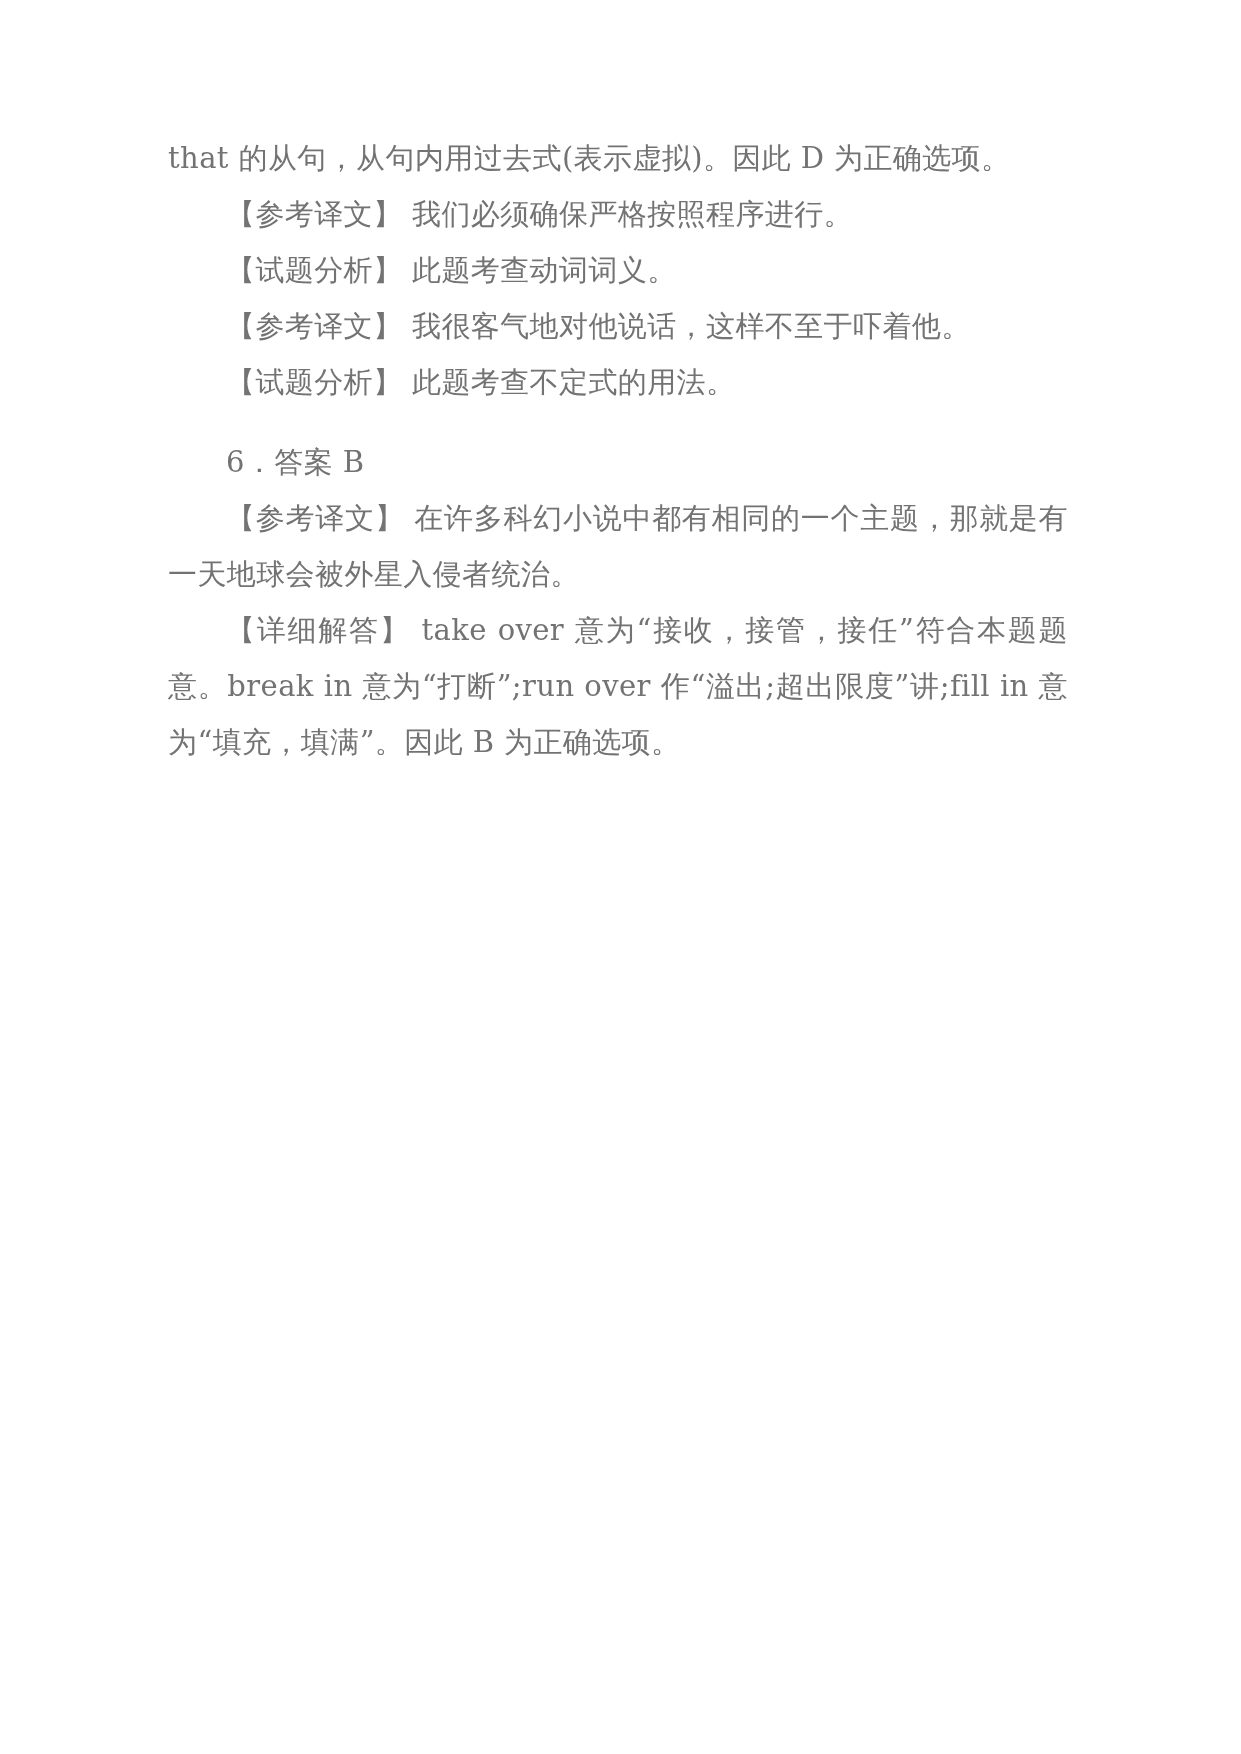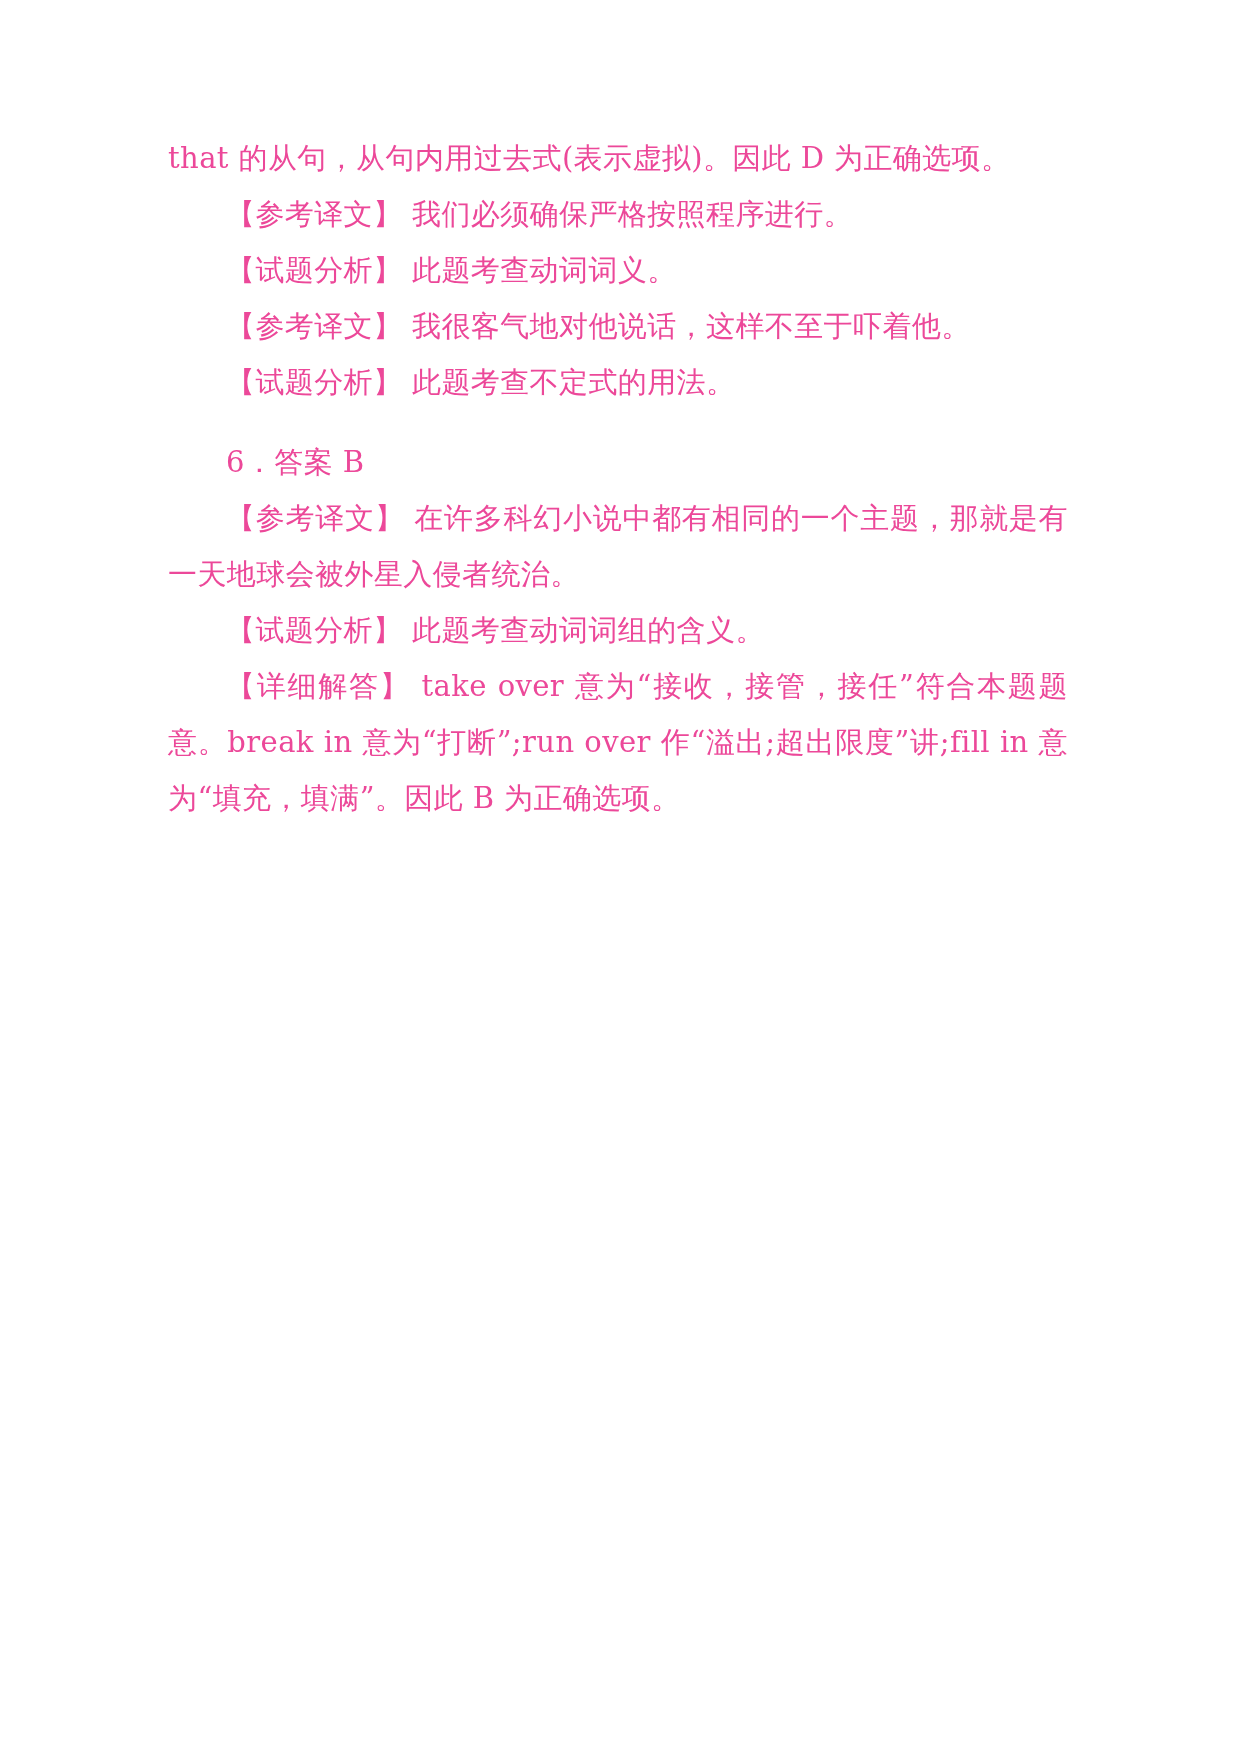--- a/index.html
+++ b/index.html
@@ -16,21 +16,21 @@
     overflow: hidden;
   }
   .content {
     position: absolute;
     left: 168px;
     top: 130px;
     width: 900px;
     font-family: "DejaVu Serif", "Liberation Serif", serif;
     font-size: 29px;
     line-height: 56px;
-    color: #ec4899;
+    color: #737373;
     letter-spacing: 0.4px;
   }
   p {
     margin: 0;
     padding: 0;
     text-align: justify;
     text-justify: inter-ideograph;
   }
   .para-indent {
     text-indent: 58px;
@@ -56,18 +56,17 @@
 
     <p class="para-indent">【参考译文】 我很客气地对他说话，这样不至于吓着他。</p>
 
     <p class="para-indent">【试题分析】 此题考查不定式的用法。</p>
 
 
     <p class="para-indent block-gap">6．答案 B</p>
 
     <p class="para-indent">【参考译文】 在许多科幻小说中都有相同的一个主题，那就是有一天地球会被外星入侵者统治。</p>
 
-    <p class="para-indent">【试题分析】 此题考查动词词组的含义。</p>
 
     <p class="para-indent">【详细解答】 take over 意为“接收，接管，接任”符合本题题意。break in 意为“打断”;run over 作“溢出;超出限度”讲;fill in 意为“填充，填满”。因此 B 为正确选项。</p>
 
   </div>
 </div>
 
 </body></html>

